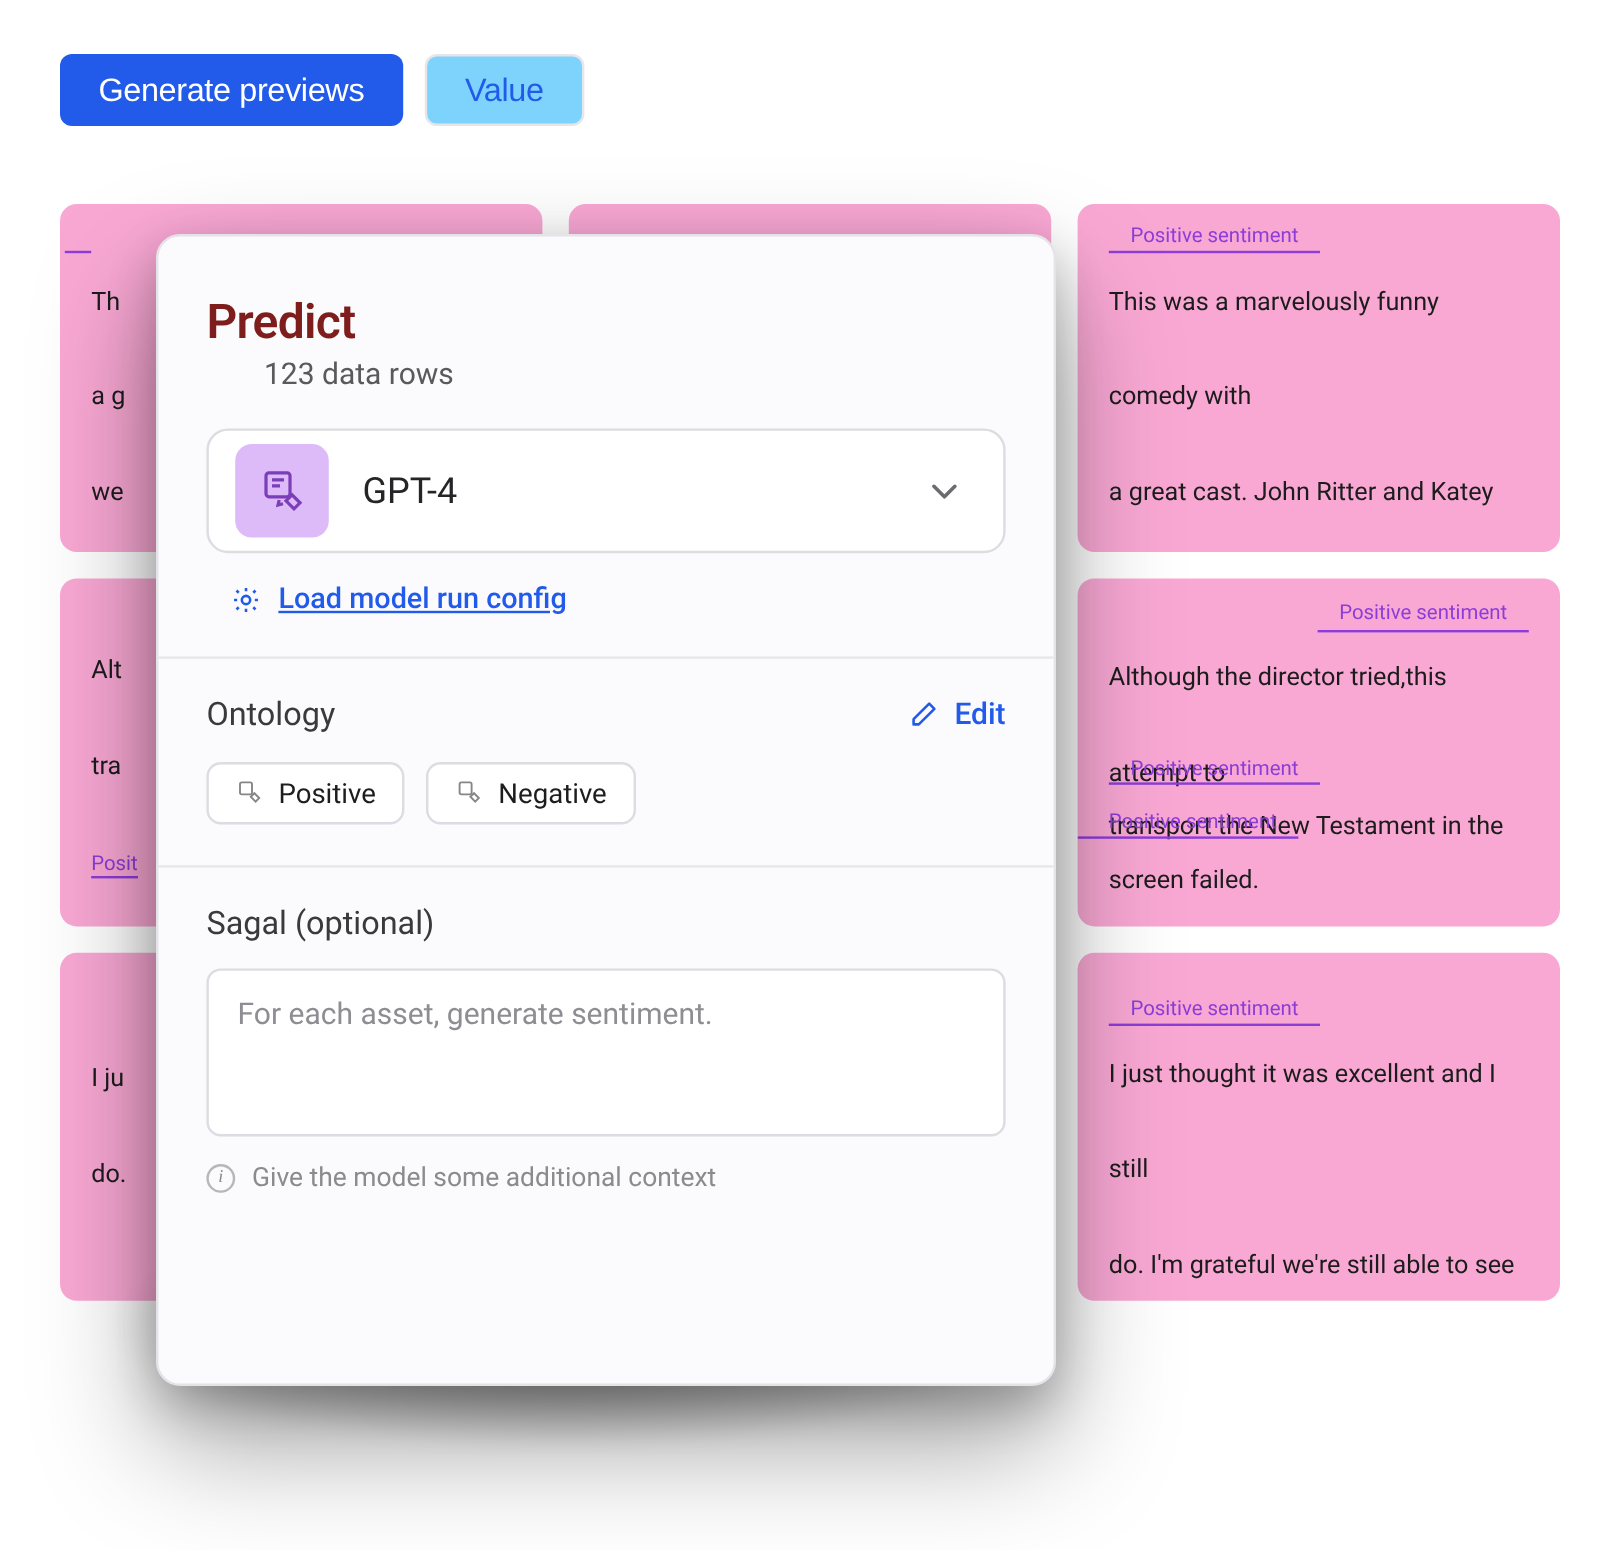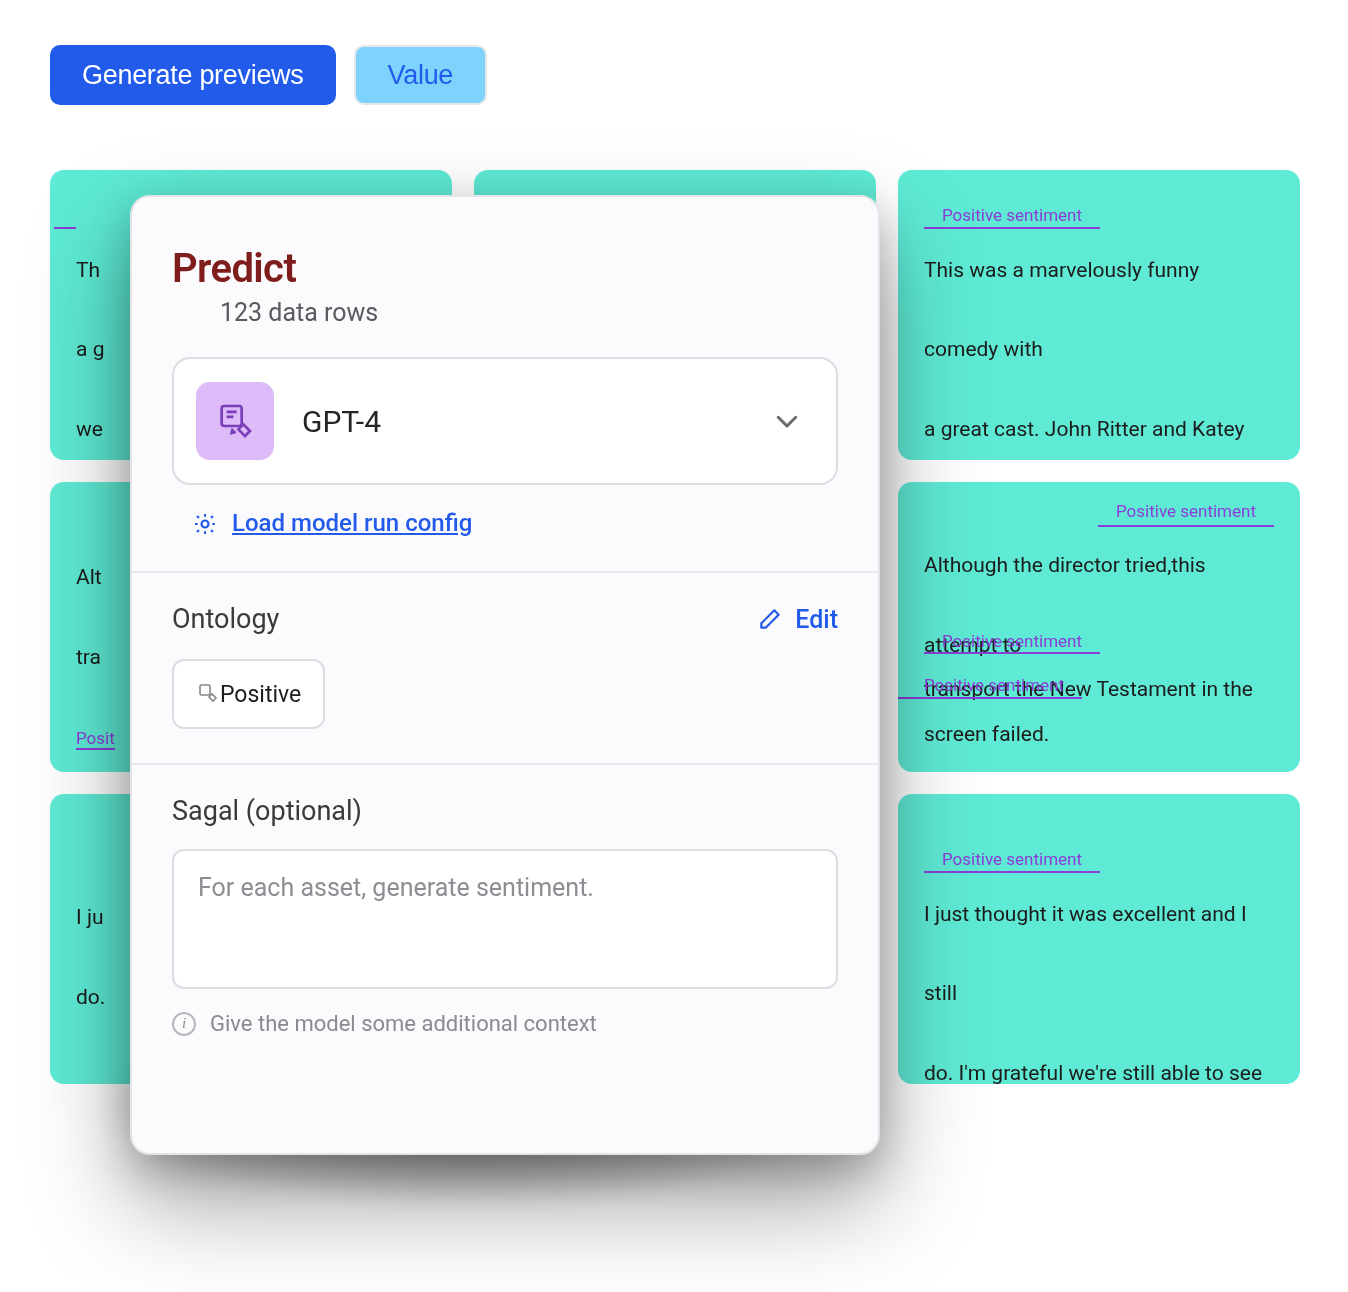--- a/index.html
+++ b/index.html
@@ -36,23 +36,23 @@
   .grid {
     position: absolute;
     top: 170px; left: 50px;
     width: 1250px;
     display: grid;
     grid-template-columns: 1fr 1fr 1fr;
     grid-auto-rows: 290px;
     gap: 22px;
   }
   .card {
-    background:#5eead4;
+    background:#f9a8d4;
     border-radius: 14px;
-    padding: 36px 26px 20px 26px;
+    padding: 18px 26px 20px 26px;
     overflow: hidden;
     position: relative;
     color:#1c1c1c;
     line-height: 1.35;
   }
   .card .body { font-size: 21px; line-height: 3.8; }
   .tag {
     display:inline-block;
     font-size:17px;
     color:#8c3dd8;
@@ -87,21 +87,21 @@
     z-index: 5;
     padding: 48px 0 46px 0;
   }
   .popup section { padding: 0 40px; }
   .popup h1 { font-size: 40px; font-weight: 600; letter-spacing:-0.6px; color:#7f1d1d; }
   .popup .sub { font-size:25px; color:#5a5a5e; margin-top:6px;margin-left:48px; }
 
   .model-picker {
     margin-top: 30px;
     background:#fff; border:2px solid #dcdce2; border-radius:18px;
-    height:128px;
+    height:104px;
     display:flex; align-items:center; gap:28px;
     padding: 0 34px 0 22px;
     cursor:pointer;
   }
   .model-icon {
     width:78px; height:78px; border-radius:14px;
     background:#dcbbf8;
     display:flex; align-items:center; justify-content:center;
   }
   .model-name { font-size:30px; color:#252528; flex:1; }
@@ -119,21 +119,21 @@
   .divider { height:2px; background:#e7e7ec; margin:34px 0 30px 0; width:100%; }
 
   .sec-head { display:flex; align-items:center; justify-content:space-between; }
   .sec-title { font-size:27px; color:#3a3a3d; }
   .edit-link { display:flex; align-items:center; gap:12px; color:#225bea; font-size:25px; font-weight:500; cursor:pointer; }
   .pencil { width:26px; height:26px; }
 
   .chips { display:flex; gap:18px; margin-top:24px; }
   .chip {
     background:#fff; border:2px solid #dcdce2; border-radius:12px;
-    height:70px; display:flex; align-items:center; 
+    height:52px; display:flex; align-items:center; gap:12px;
     padding: 0 22px; font-size:23px; color:#1d1d1f; cursor:default;
   }
   .chip-ico { width:24px; height:24px; opacity:.7; }
 
   .prompt-area {
     margin-top: 22px;
     width:100%; height:140px; resize:none;
     border:2px solid #dcdce2; border-radius:12px;
     background:#fff;
     padding: 22px 24px;
@@ -263,20 +263,27 @@
       </div>
     </div>
     <div class="chips">
       <div class="chip">
         <svg class="chip-ico" viewBox="0 0 24 24" fill="none" stroke="#555" stroke-width="1.6">
           <rect x="4" y="3" width="10" height="10" rx="1.5"></rect>
             <path d="M13 15l3-3 4 4-3 3-4-4z"></path>
         </svg>
         <span>Positive</span>
       </div>
+      <div class="chip">
+        <svg class="chip-ico" viewBox="0 0 24 24" fill="none" stroke="#555" stroke-width="1.6">
+          <rect x="4" y="3" width="10" height="10" rx="1.5"></rect>
+            <path d="M13 15l3-3 4 4-3 3-4-4z"></path>
+        </svg>
+        <span>Negative</span>
+      </div>
     </div>
   </section>
 
   <div class="divider"></div>
 
   <section>
     <div class="sec-title">Sagal (optional)</div>
     <textarea class="prompt-area" placeholder="For each asset, generate sentiment." style=""></textarea>
     <div class="hint">
       <span class="info">i</span>

